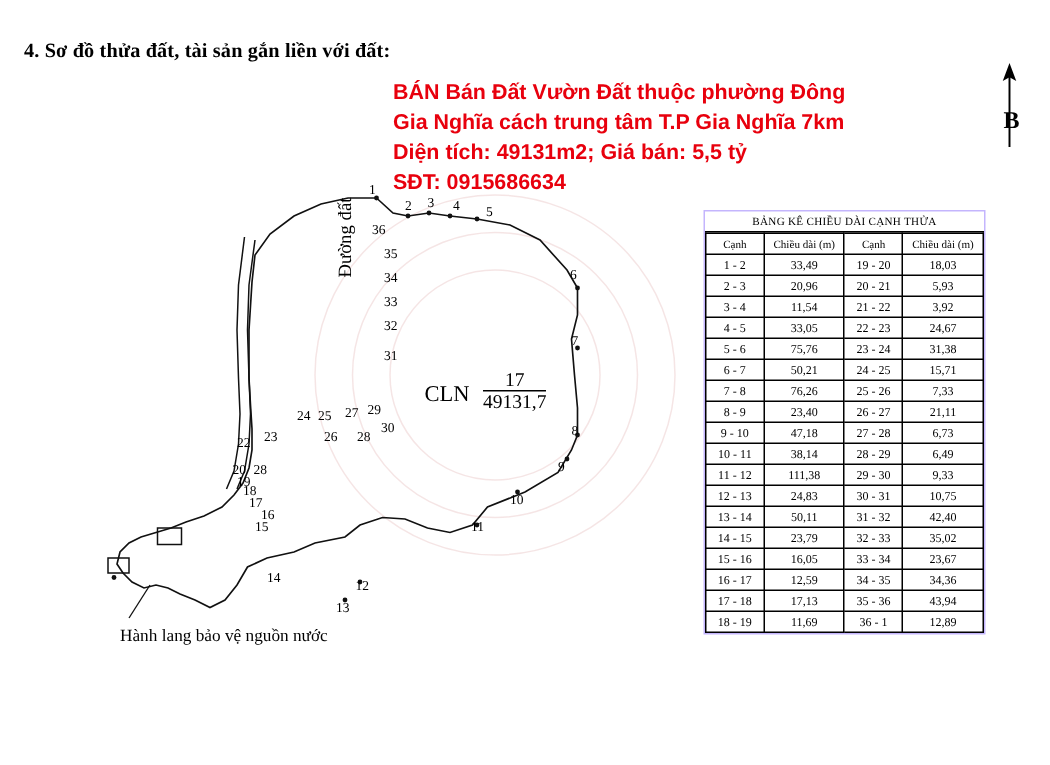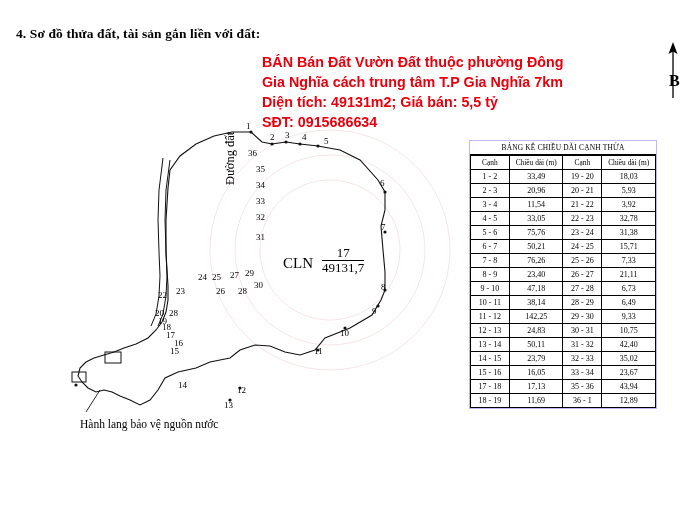--- a/index.html
+++ b/index.html
@@ -282,21 +282,21 @@
           <tr>
             <td class="c1">3 - 4</td>
             <td class="c2">11,54</td>
             <td class="c3">21 - 22</td>
             <td class="c4">3,92</td>
           </tr>
           <tr>
             <td class="c1">4 - 5</td>
             <td class="c2">33,05</td>
             <td class="c3">22 - 23</td>
-            <td class="c4">32,78</td>
+            <td class="c4">24,67</td>
           </tr>
           <tr>
             <td class="c1">5 - 6</td>
             <td class="c2">75,76</td>
             <td class="c3">23 - 24</td>
             <td class="c4">31,38</td>
           </tr>
           <tr>
             <td class="c1">6 - 7</td>
             <td class="c2">50,21</td>
@@ -322,21 +322,21 @@
             <td class="c4">6,73</td>
           </tr>
           <tr>
             <td class="c1">10 - 11</td>
             <td class="c2">38,14</td>
             <td class="c3">28 - 29</td>
             <td class="c4">6,49</td>
           </tr>
           <tr>
             <td class="c1">11 - 12</td>
-            <td class="c2">142,25</td>
+            <td class="c2">111,38</td>
             <td class="c3">29 - 30</td>
             <td class="c4">9,33</td>
           </tr>
           <tr>
             <td class="c1">12 - 13</td>
             <td class="c2">24,83</td>
             <td class="c3">30 - 31</td>
             <td class="c4">10,75</td>
           </tr>
           <tr>
@@ -351,20 +351,26 @@
             <td class="c3">32 - 33</td>
             <td class="c4">35,02</td>
           </tr>
           <tr>
             <td class="c1">15 - 16</td>
             <td class="c2">16,05</td>
             <td class="c3">33 - 34</td>
             <td class="c4">23,67</td>
           </tr>
           <tr>
+            <td class="c1">16 - 17</td>
+            <td class="c2">12,59</td>
+            <td class="c3">34 - 35</td>
+            <td class="c4">34,36</td>
+          </tr>
+          <tr>
             <td class="c1">17 - 18</td>
             <td class="c2">17,13</td>
             <td class="c3">35 - 36</td>
             <td class="c4">43,94</td>
           </tr>
           <tr>
             <td class="c1">18 - 19</td>
             <td class="c2">11,69</td>
             <td class="c3">36 - 1</td>
             <td class="c4">12,89</td>

